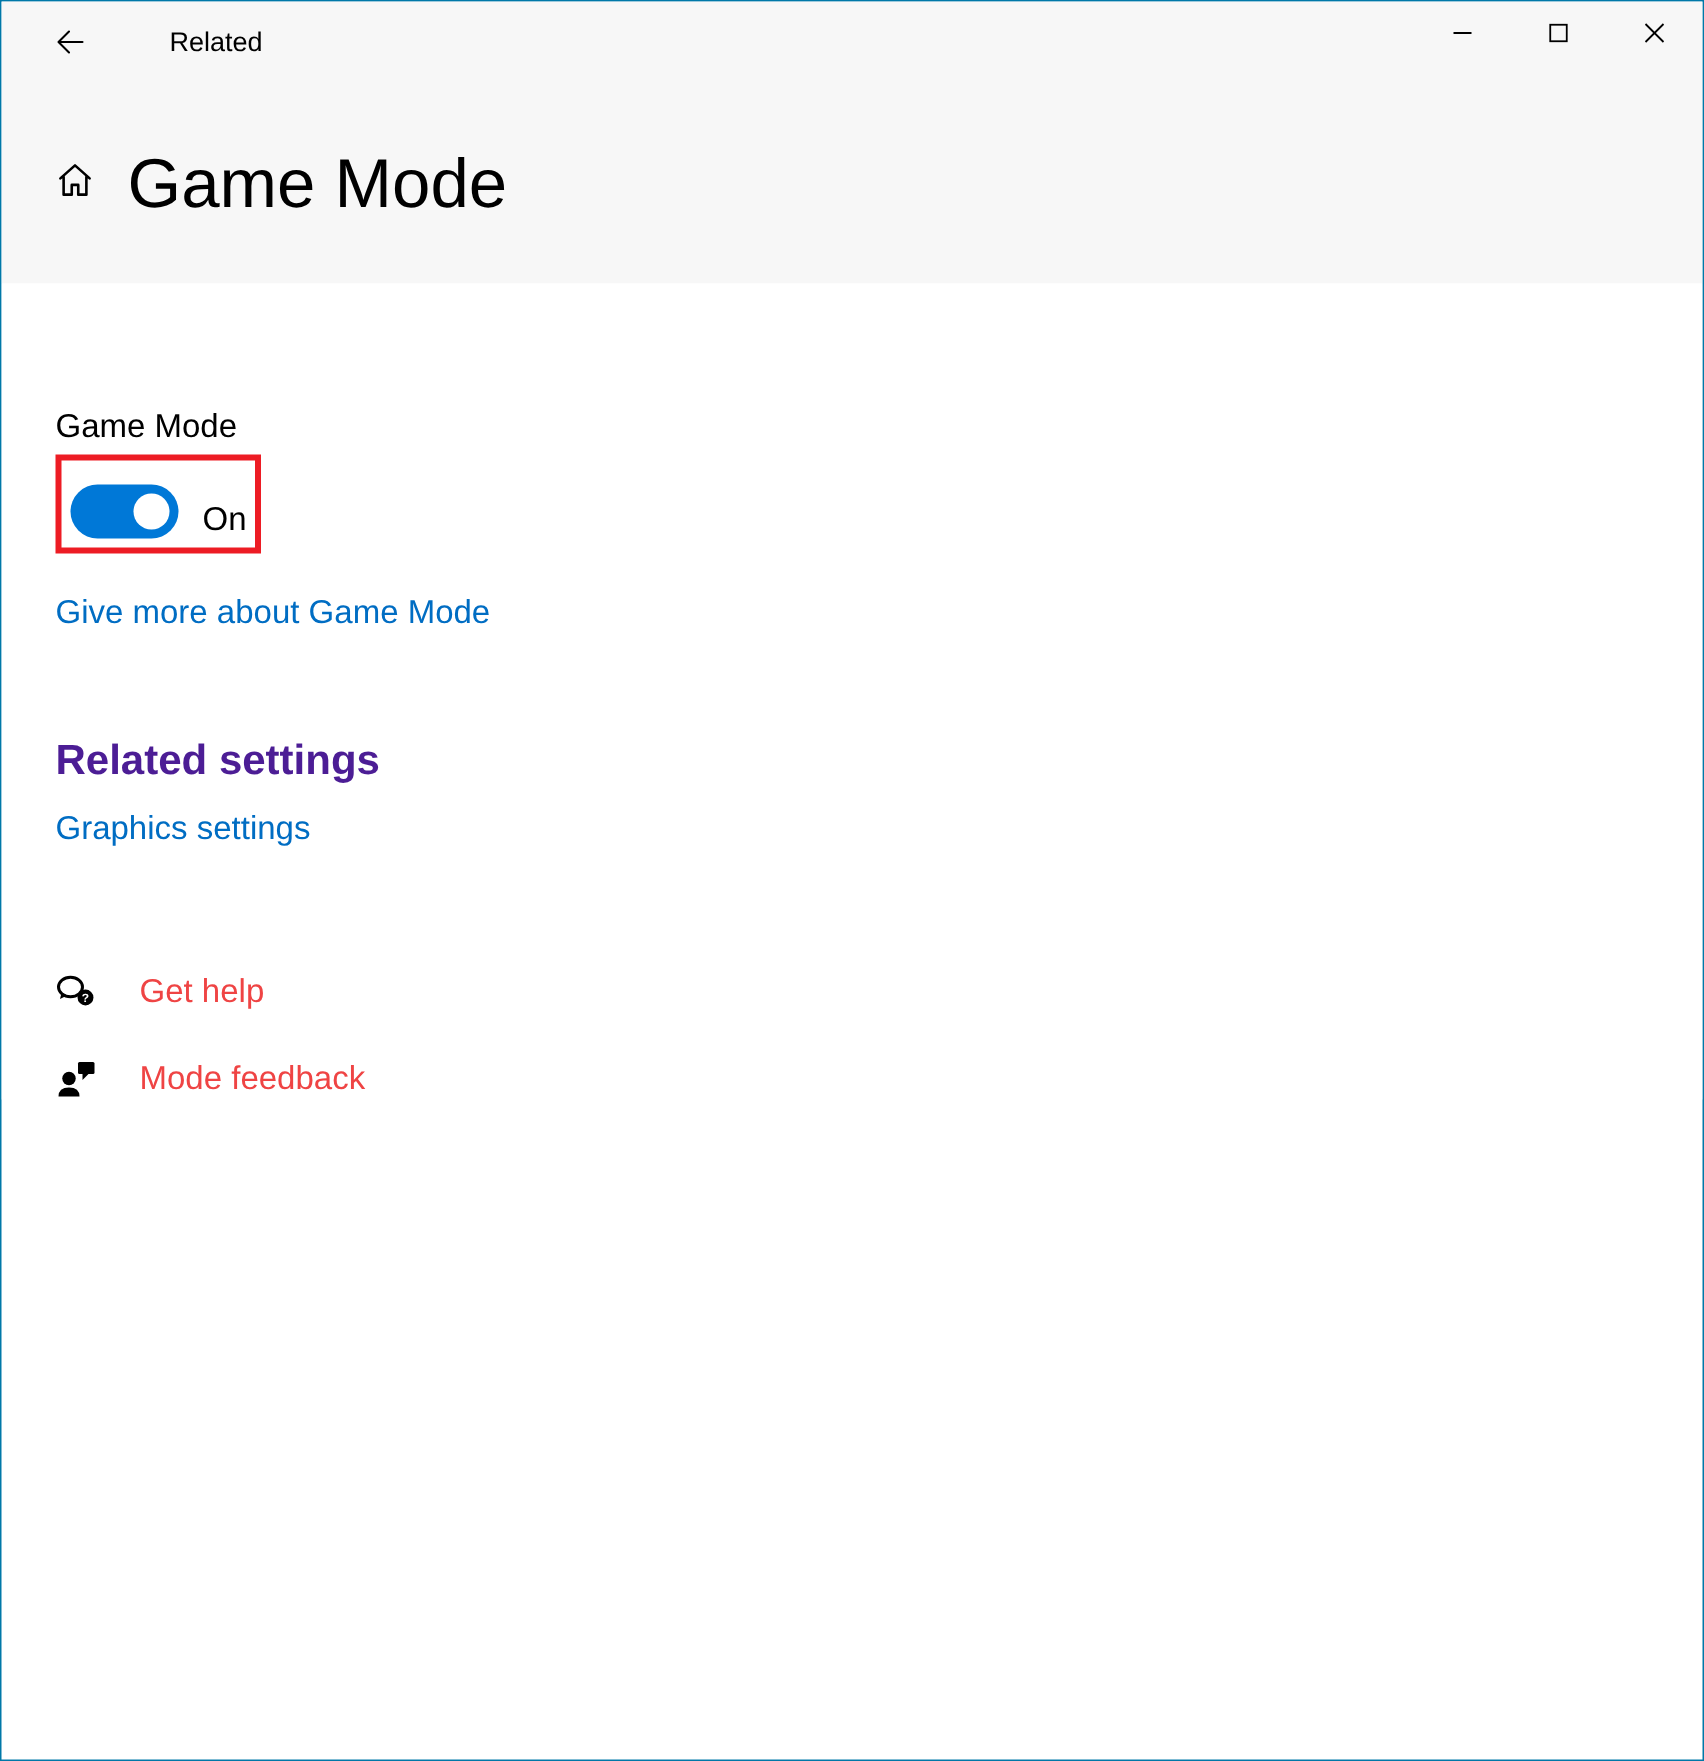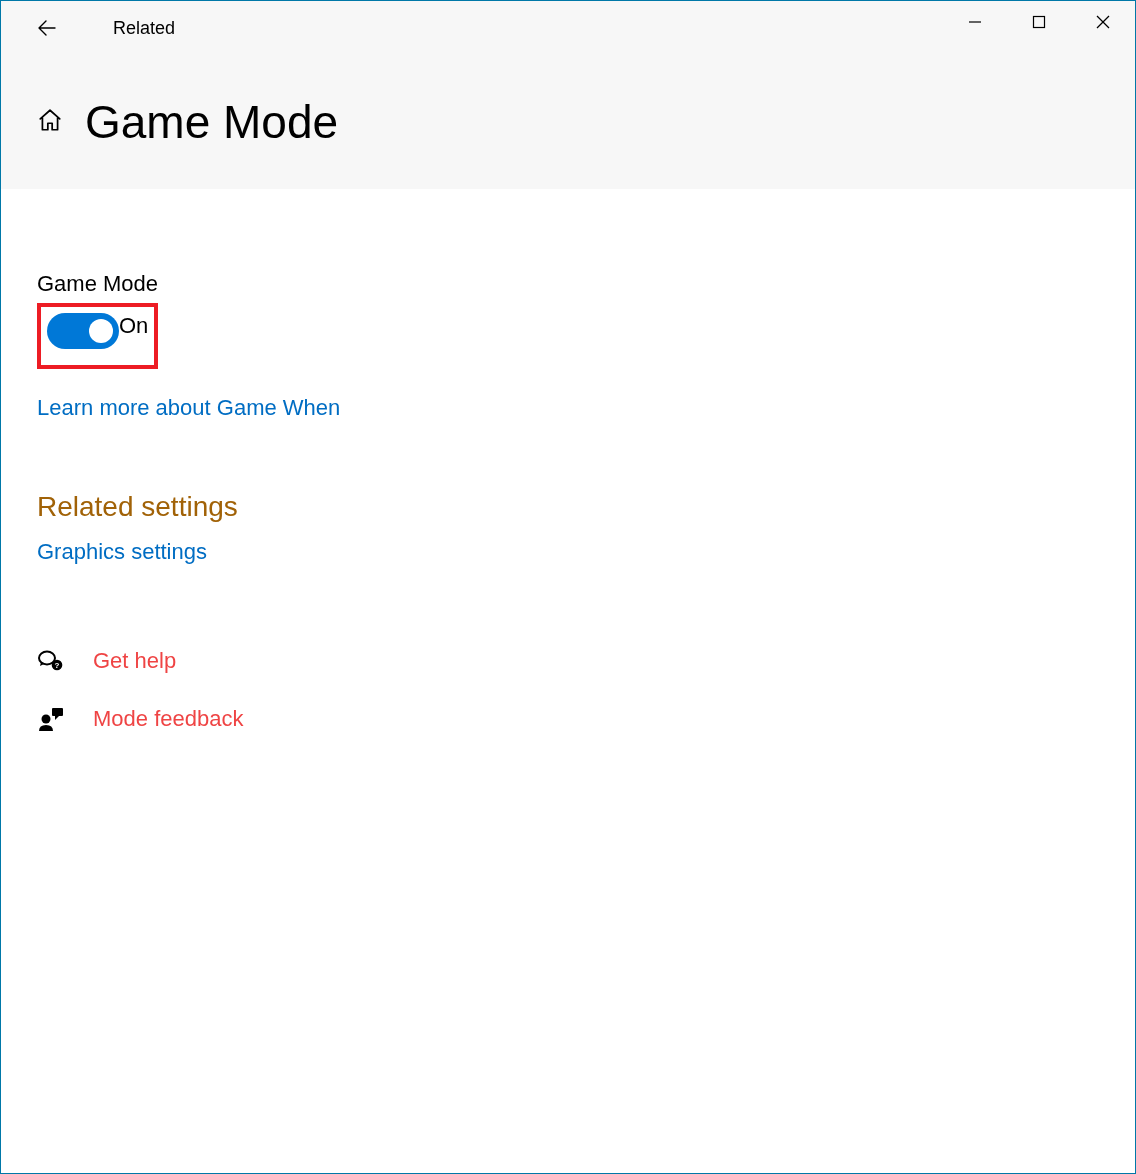--- a/index.html
+++ b/index.html
@@ -73,21 +73,22 @@
       color: #000;
       line-height: 1.4;
     }
     .setting-label {
       font-size: 22px;
       color: #000;
       margin-top: 48px;
     }
     .toggle-row {
       display: inline-flex;
-      align-items: flex-start;
+      align-items: flex-end;
+      gap: 16px;
       padding: 6px;
       border: 4px solid #ed1c24;
       margin-top: 6px;
       height: 66px;
     }
     .toggle {
       position: relative;
       width: 72px;
       height: 36px;
       background: #0078d7;
@@ -109,22 +110,22 @@
     .link {
       display: block;
       font-size: 22px;
       color: #006dc3;
       text-decoration: none;
       margin-top: 26px;
       cursor: pointer;
     }
     .section-heading {
       font-size: 28px;
-      font-weight: 400;
-      color: #a16207;
+      font-weight: 700;
+      color: #4c1d95;
       margin-top: 70px;
     }
     .link.secondary { margin-top: 16px; }
     .footer-links {
       margin-top: 82px;
     }
     .footer-link {
       display: flex;
       align-items: center;
       gap: 28px;
@@ -184,21 +185,21 @@
 
   <div class="setting-label">Game Mode</div>
 
   <div class="toggle-row">
     <div class="toggle">
       <div class="knob"></div>
     </div>
     <div class="toggle-state">On</div>
   </div>
 
-  <a class="link">Learn more about Game When</a>
+  <a class="link">Give more about Game Mode</a>
 
   <div class="section-heading">Related settings</div>
   <a class="link secondary">Graphics settings</a>
 
   <div class="footer-links">
     <div class="footer-link">
       <div class="ficon">
         <svg viewBox="0 0 28 28">
           <ellipse cx="10" cy="11" rx="8" ry="6.5" stroke="#000" stroke-width="2" fill="none"></ellipse>
           <path d="M4 15 L3 19 L8 16.5" fill="#000"></path>

